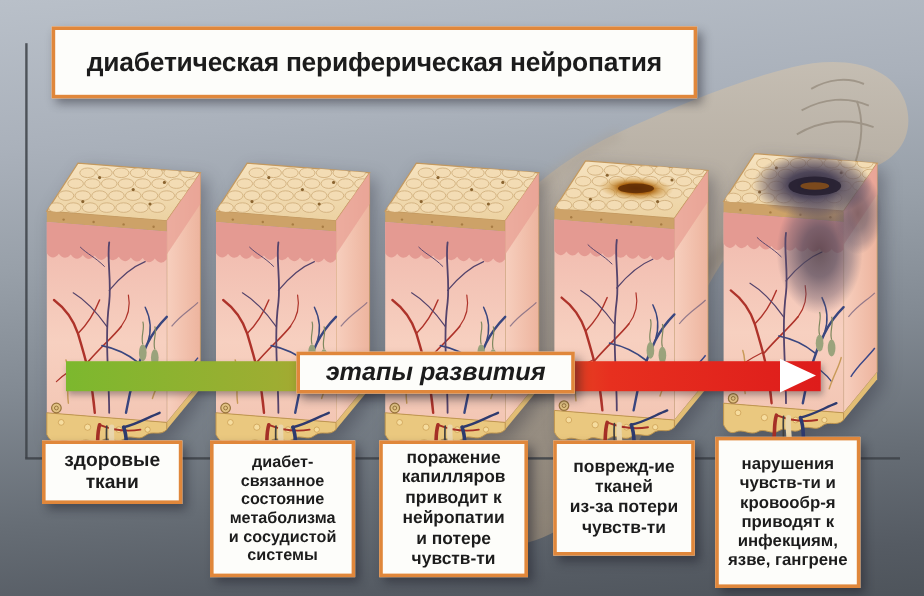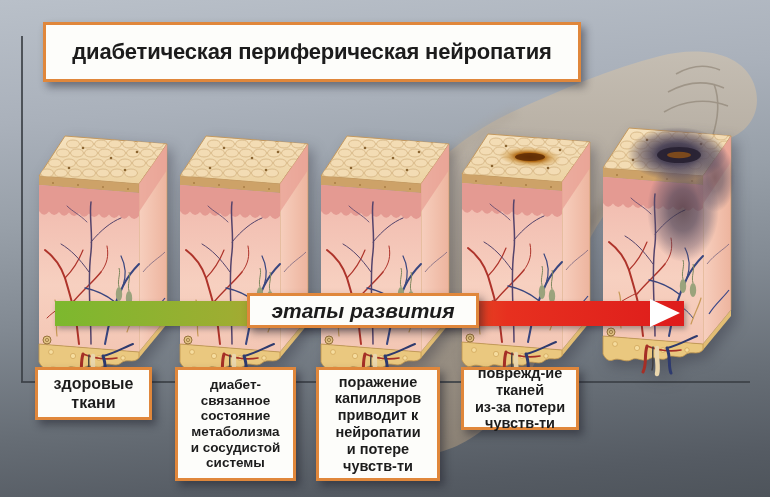--- a/index.html
+++ b/index.html
@@ -30,21 +30,21 @@
     position:absolute;right:4px;top:-2px;width:0;height:0;
     border-top:14px solid transparent;border-bottom:14px solid transparent;
     border-left:30px solid #ffffff;
   }
   #arrow-label{left:247px;top:293px;width:232px;height:35px;z-index:4;font-size:21px;font-style:italic;}
   .stage-box{z-index:4;line-height:1.16;padding:4px 2px;}
   .pre{white-space:pre-line;}
   #stage-box-1{left:35px;top:367px;width:117px;height:53px;font-size:16px;}
   #stage-box-2{left:175px;top:367px;width:121px;height:114px;font-size:13.5px;}
   #stage-box-3{left:316px;top:367px;width:124px;height:114px;font-size:14.5px;}
-  #stage-box-4{left:461px;top:367px;width:118px;height:63px;font-size:14.5px;}
+  #stage-box-4{left:461px;top:367px;width:118px;height:96px;font-size:14.5px;}
   #stage-box-5{left:596px;top:364px;width:121px;height:126px;font-size:14px;line-height:1.14;}
 </style>
 </head>
 <body>
 
 <div id="canvas">
 
   <svg class="bg-svg" width="770" height="497">
     <defs>
       <linearGradient id="footGrad" x1="0" y1="0" x2="0" y2="1">
@@ -271,14 +271,22 @@
 нейропатии
 и потере
 чувств-ти</span>
   </div>
   <div id="stage-box-4" class="orange-box stage-box">
     <span class="pre">поврежд-ие
 тканей
 из-за потери
 чувств-ти</span>
   </div>
+  <div id="stage-box-5" class="orange-box stage-box">
+    <span class="pre">нарушения
+чувств-ти и
+кровообр-я
+приводят к
+инфекциям,
+язве, гангрене</span>
+  </div>
 
 </div>
 
 </body></html>

